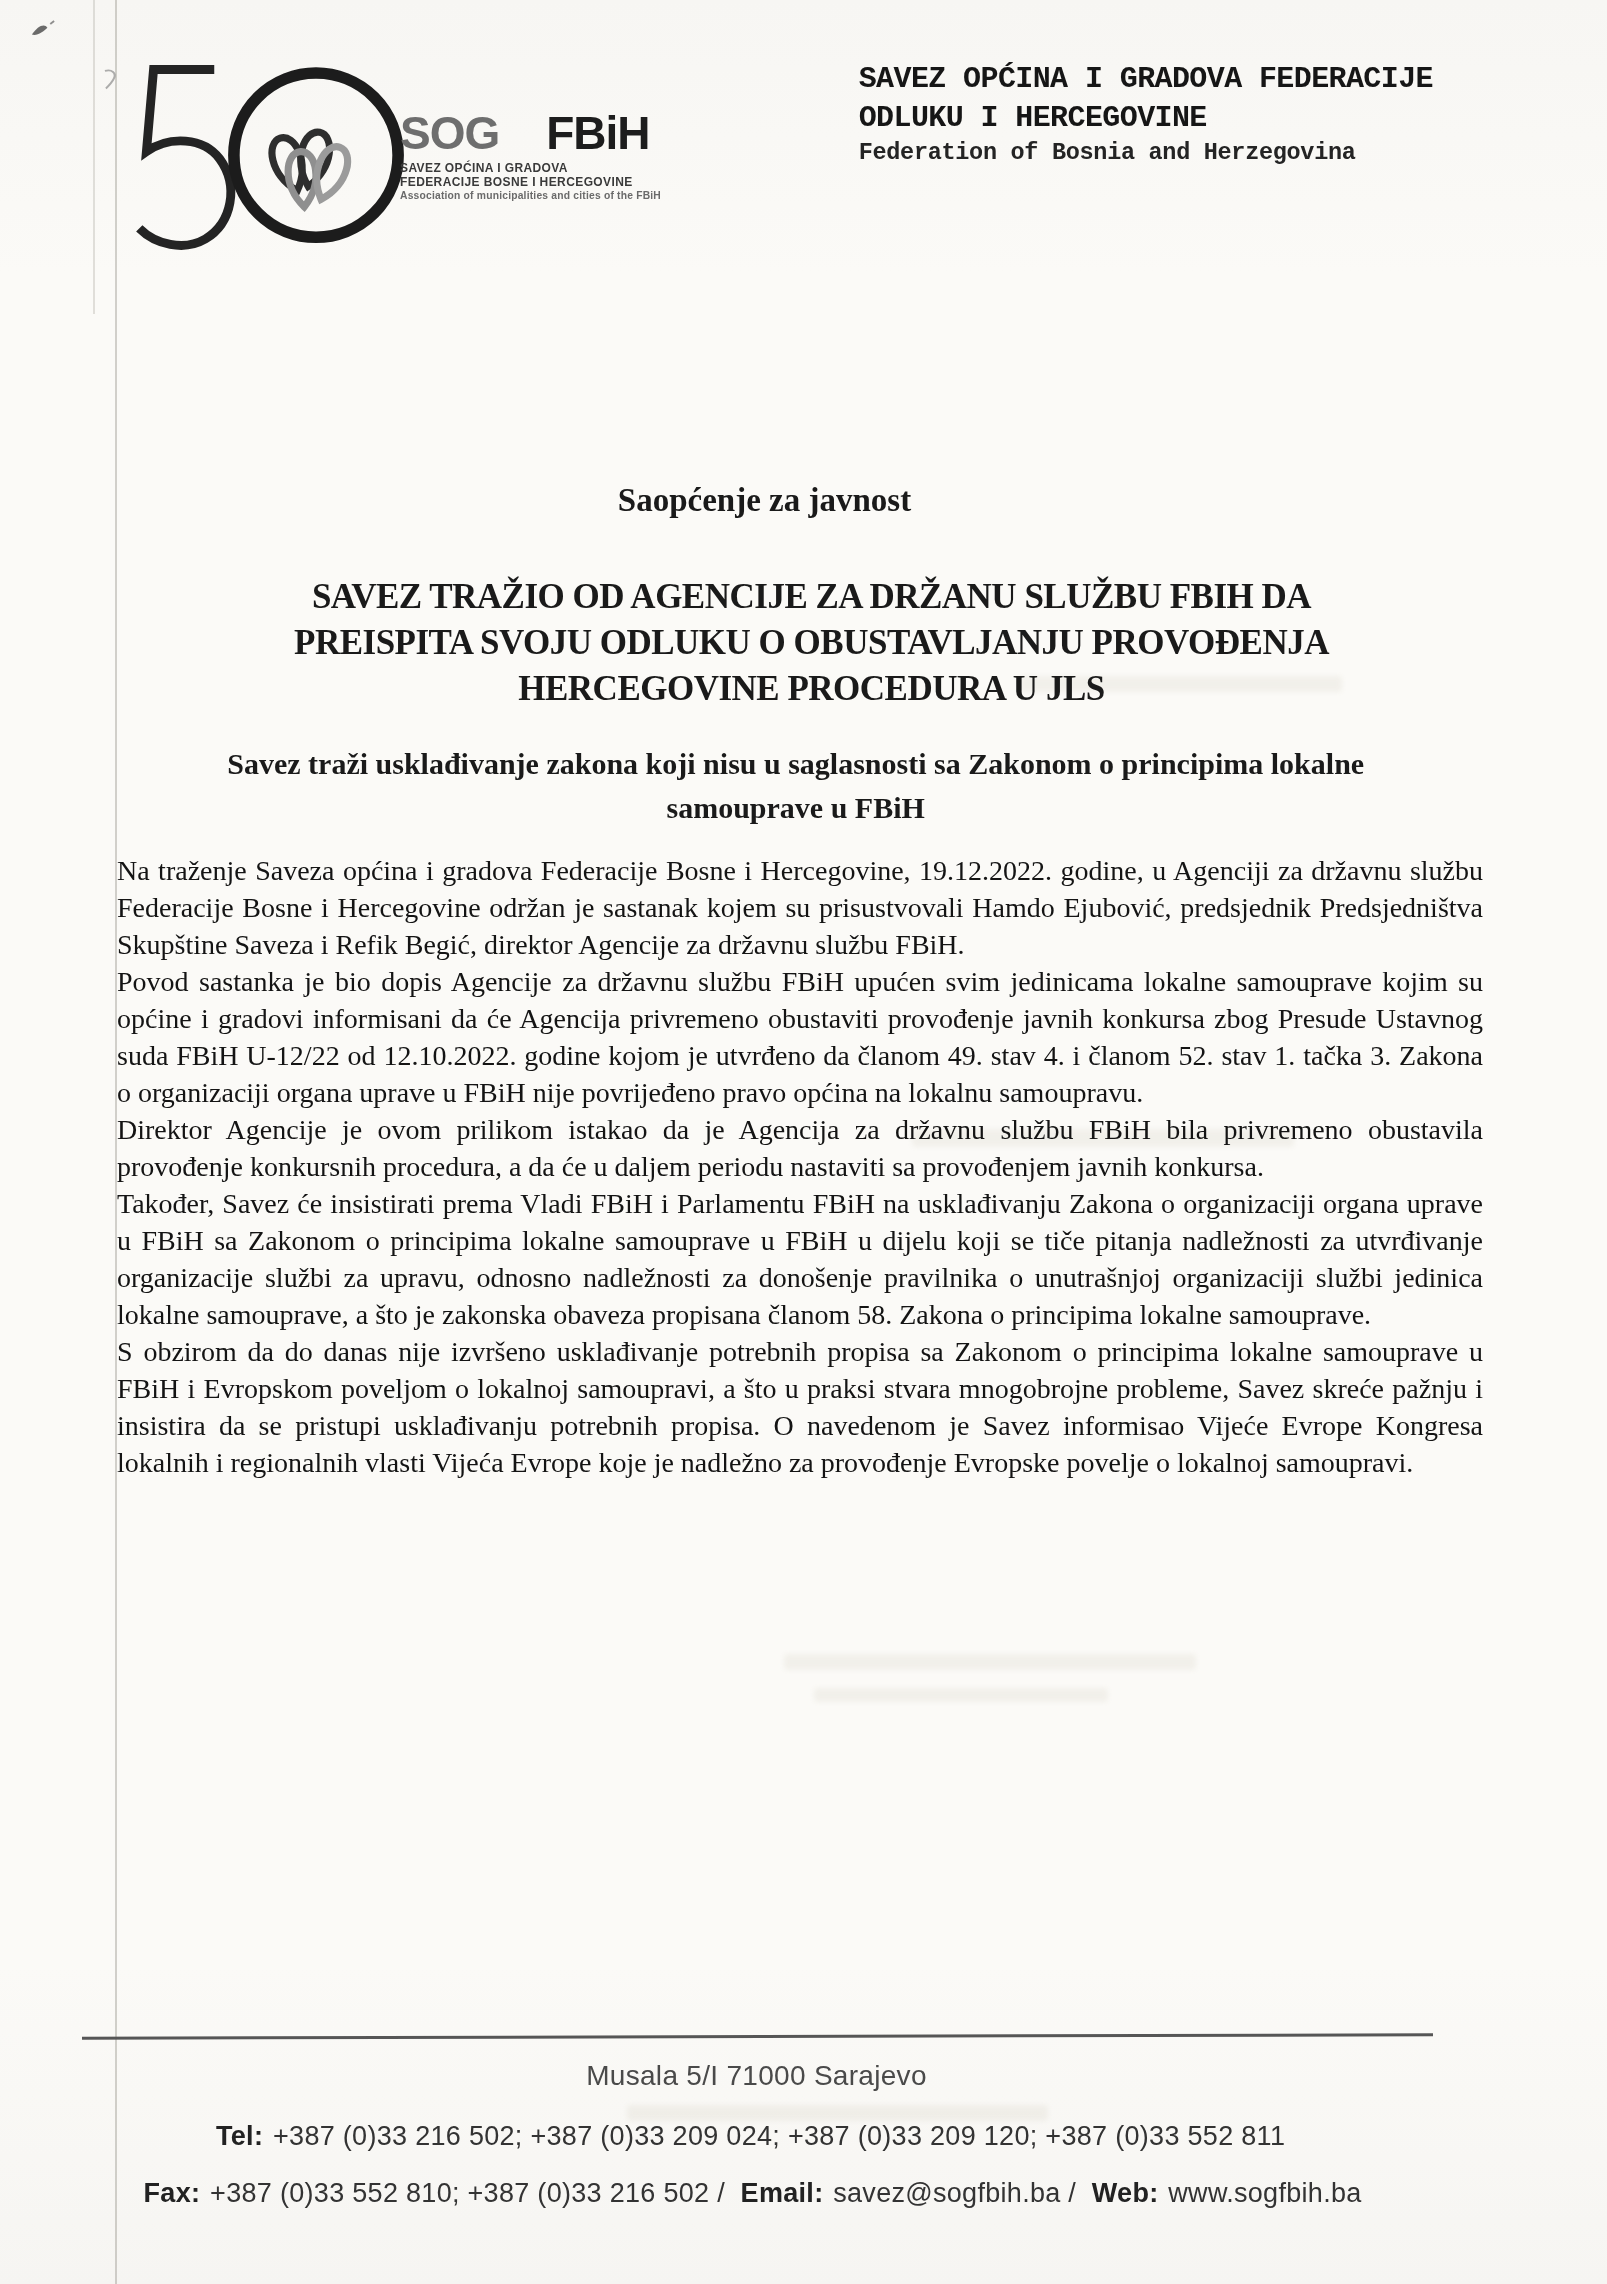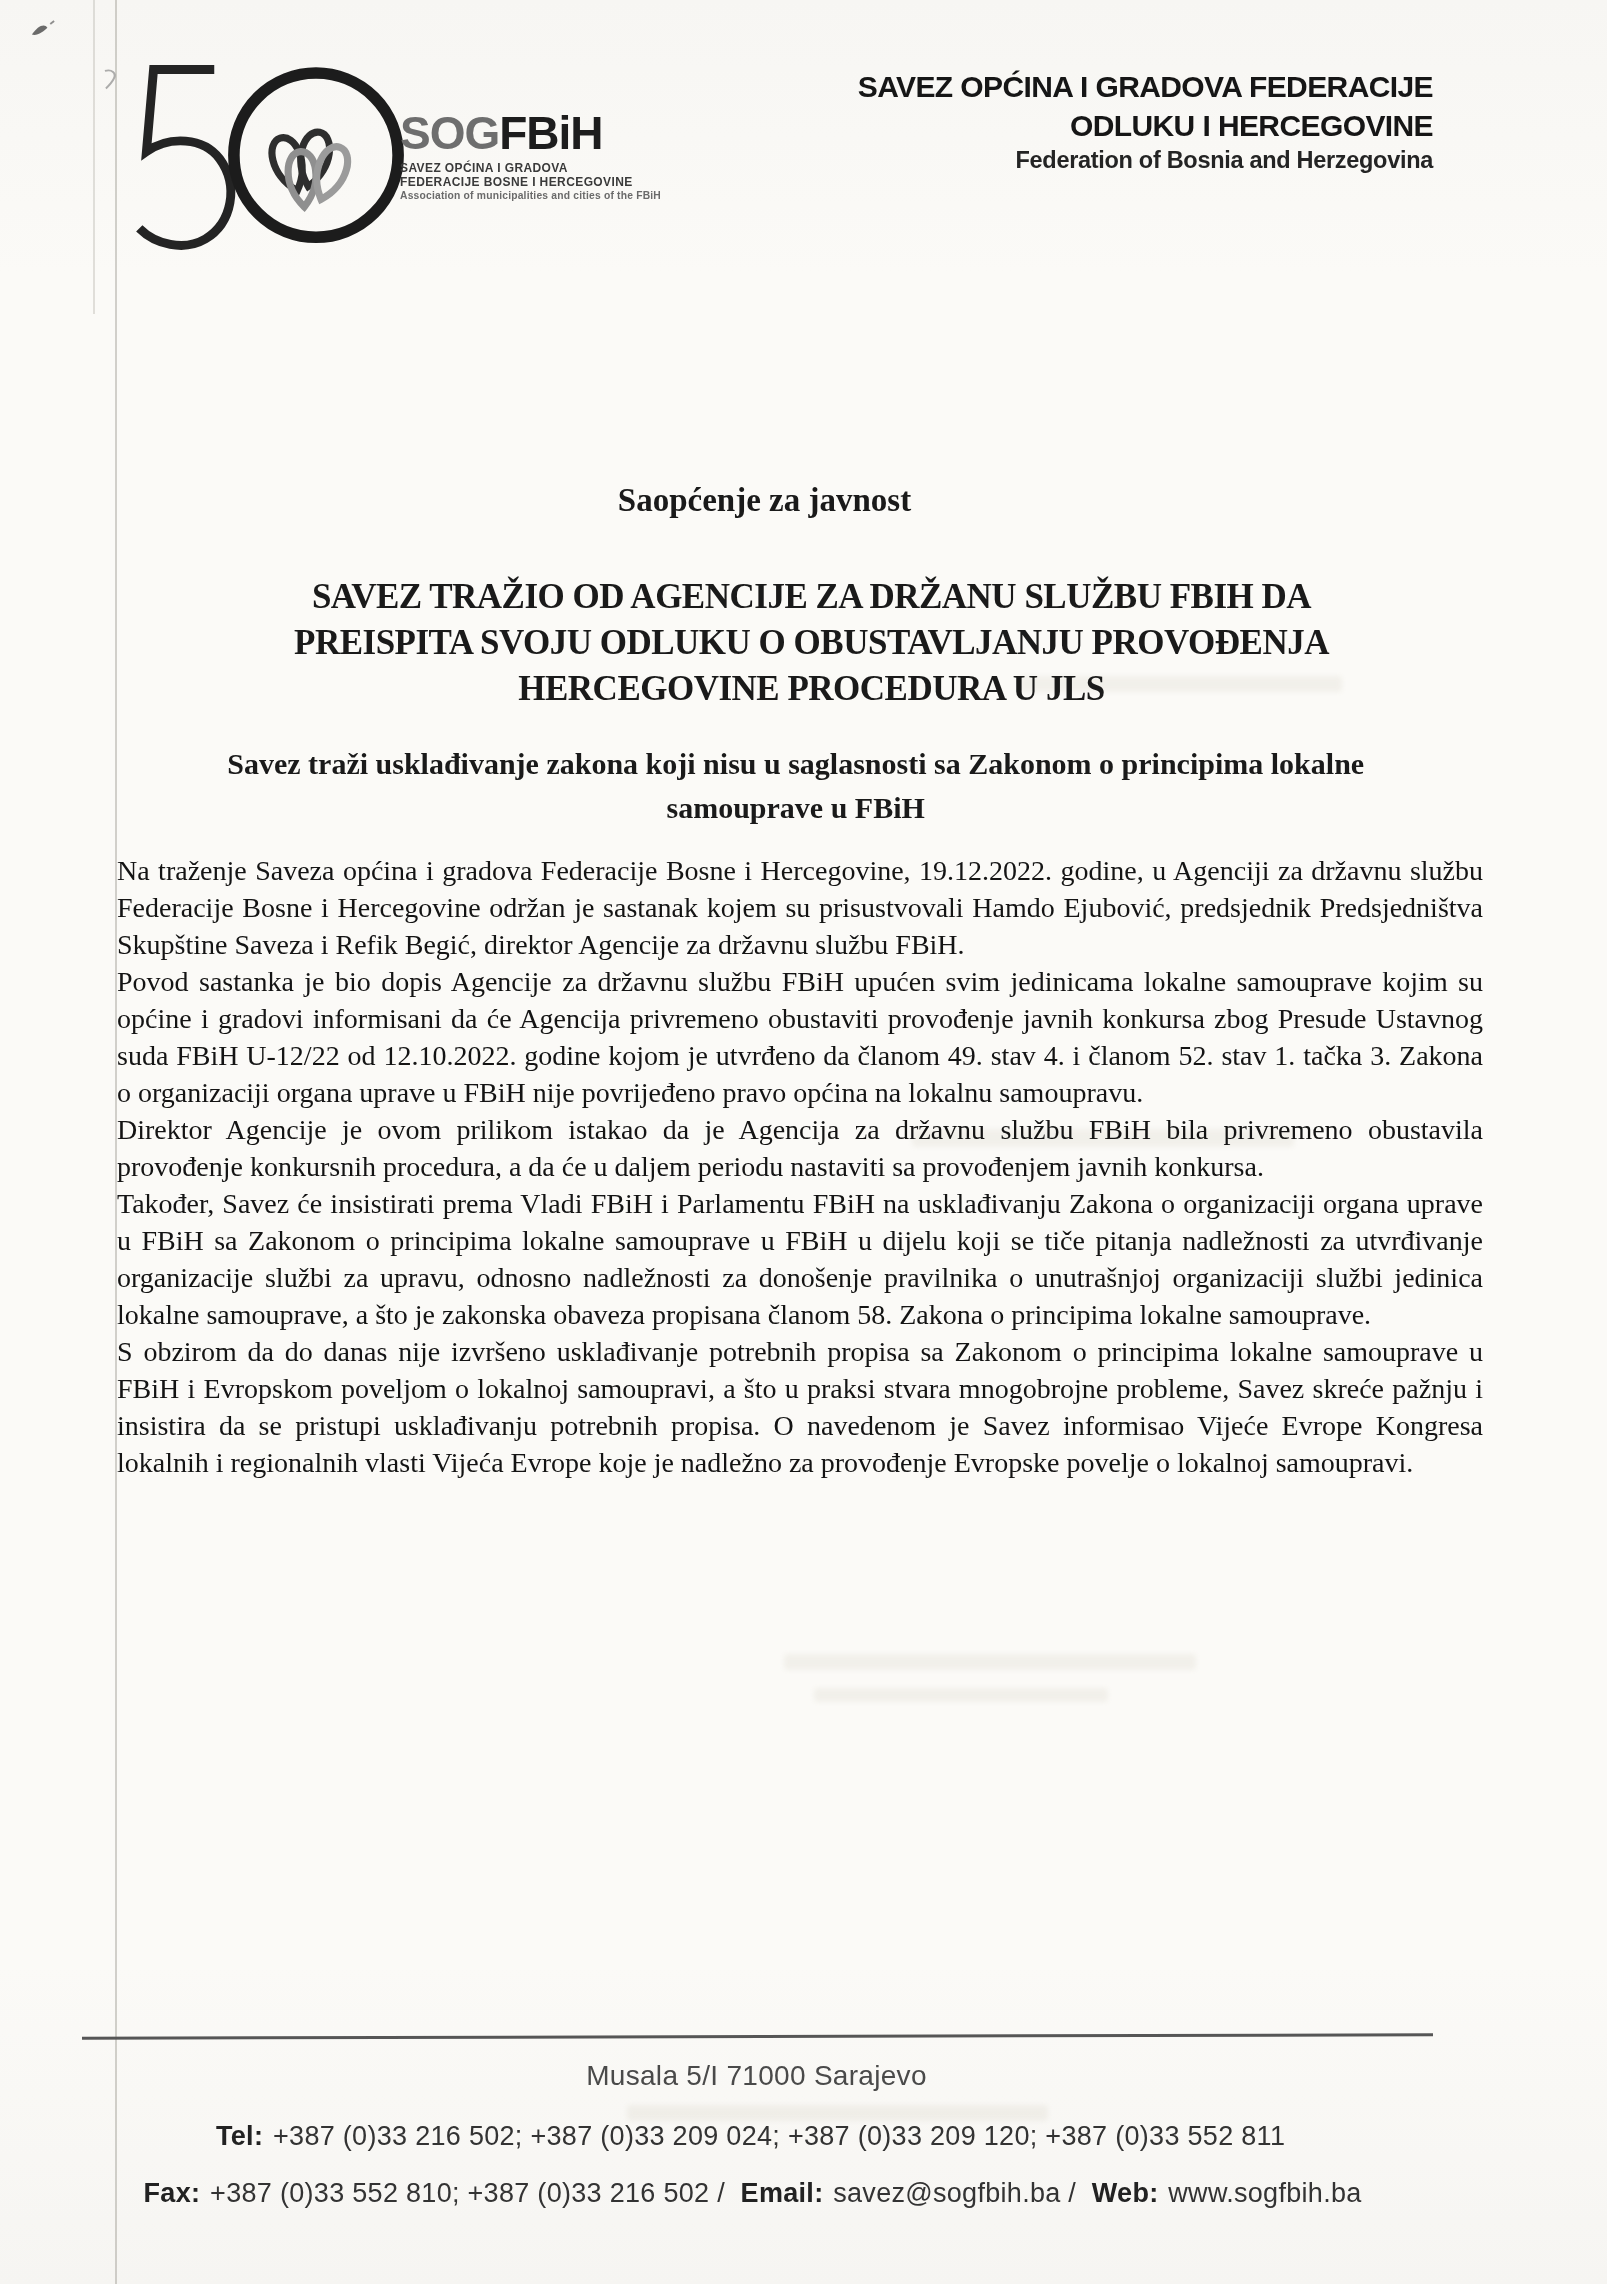--- a/index.html
+++ b/index.html
@@ -19,28 +19,28 @@
   .crease.c1 { left: 115px; }
   .crease.c2 { left: 93px; height: 314px; bottom: auto; background: rgba(168,165,157,0.32); }
   .smudge { position: absolute; background: #a59c80; opacity: 0.10; filter: blur(2.9px); border-radius: 3.9px; }
   .scribble { position: absolute; }
 
   
   .logo-svg { position: absolute; left: 125px; top: 55px; }
   .wordmark { position: absolute; left: 400px; top: 110px; font-family: "Liberation Sans", sans-serif; }
   .acronym { font-size: 46px; font-weight: 700; letter-spacing: -1px; line-height: 46px; }
   .acronym .gray { color: #6e6e6e; }
-  .acronym .dark { color: #1d1d1d; }
+  .acronym .dark { color: #1d1d1d; margin-left: 47px; }
   .wordmark .sub { font-size: 12px; font-weight: 700; color: #3a3a3a; line-height: 13.7px; letter-spacing: 0.4px; }
   .wordmark .sub.first { margin-top: 5.9px; }
   .wordmark .sub.en { font-size: 10.3px; font-weight: 700; color: #6a6a6a; letter-spacing: 0.2px; }
 
   .org-block {
-    position: absolute; right: 174px; top: 67px; text-align: right;
-    font-family: Liberation Sans, sans-serif; color: #161616;
+    position: absolute; right: 174px; top: 60px; text-align: left;
+    font-family: Liberation Mono, monospace; color: #161616;
   }
   .org-line-main { font-size: 30px; font-weight: 700; letter-spacing: -0.6px; line-height: 39px; }
   .org-line-sub  { font-size: 23.5px; font-weight: 700; letter-spacing: -0.3px; line-height: 30px; color: #242424; }
 
   
   .meta { position: absolute; left: 120px; top: 329px; font-size: 29px; line-height: 51px; color: #1b1b1b; }
 
   
   .kicker {
     position: absolute; left: 0; right: 0; top: 482px; text-align: center;

